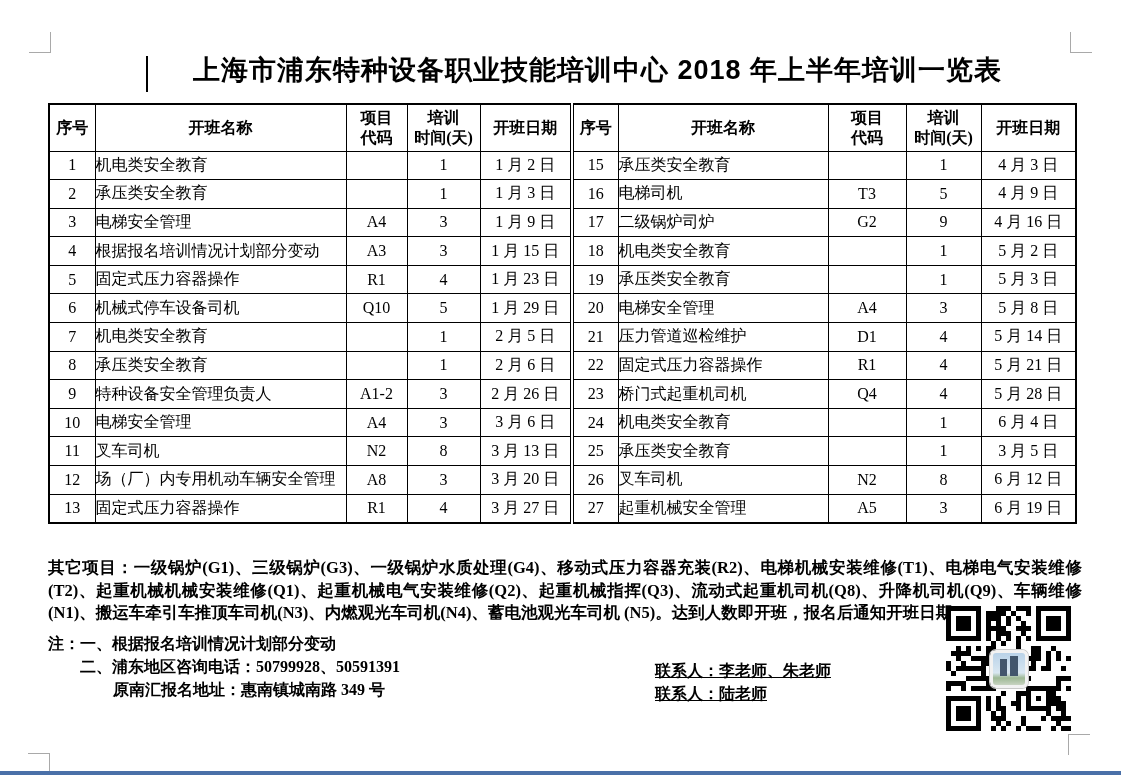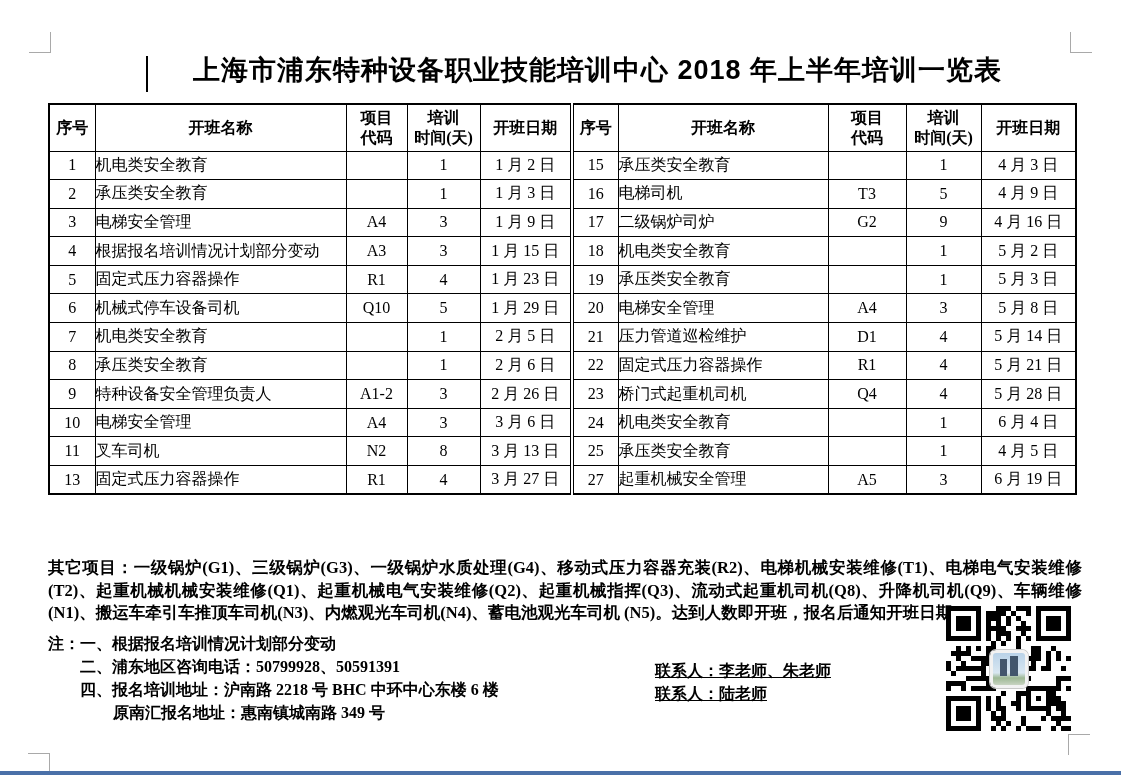--- a/index.html
+++ b/index.html
@@ -250,21 +250,33 @@
         <tr>
           <td class="c">11</td>
           <td class="nm">叉车司机</td>
           <td class="c">N2</td>
           <td class="c">8</td>
           <td class="c">3 月 13 日</td>
           <td class="c rsep">25</td>
           <td class="nm">承压类安全教育</td>
           <td class="c"></td>
           <td class="c">1</td>
-          <td class="c">4 月 5 日</td>
+          <td class="c">3 月 5 日</td>
+        </tr>
+        <tr>
+          <td class="c">12</td>
+          <td class="nm">场（厂）内专用机动车辆安全管理</td>
+          <td class="c">A8</td>
+          <td class="c">3</td>
+          <td class="c">3 月 20 日</td>
+          <td class="c rsep">26</td>
+          <td class="nm">叉车司机</td>
+          <td class="c">N2</td>
+          <td class="c">8</td>
+          <td class="c">6 月 12 日</td>
         </tr>
         <tr>
           <td class="c">13</td>
           <td class="nm">固定式压力容器操作</td>
           <td class="c">R1</td>
           <td class="c">4</td>
           <td class="c">3 月 27 日</td>
           <td class="c rsep">27</td>
           <td class="nm">起重机械安全管理</td>
           <td class="c">A5</td>
@@ -283,23 +295,20 @@
     <div class="notes-items">
       <div class="note-line">
         <span>一、根据报名培训情况计划部分变动</span>
       </div>
       <div class="note-line">
         <span>二、浦东地区咨询电话：50799928、50591391</span>
         <span class="contact">联系人：李老师、朱老师</span>
       </div>
       <div class="note-line">
         <span class="contact">联系人：陆老师</span>
-      </div>
-      <div class="note-line">
-        <span>四、报名培训地址：沪南路 2218 号 BHC 中环中心东楼 6 楼</span>
       </div>
       <div class="note-line indent">
         <span>原南汇报名地址：惠南镇城南路 349 号</span>
       </div>
     </div>
   </div>
 </div>
 
 <div class="qr">
   <svg width="125" height="125" viewBox="0 0 125 125" xmlns="http://www.w3.org/2000/svg">

